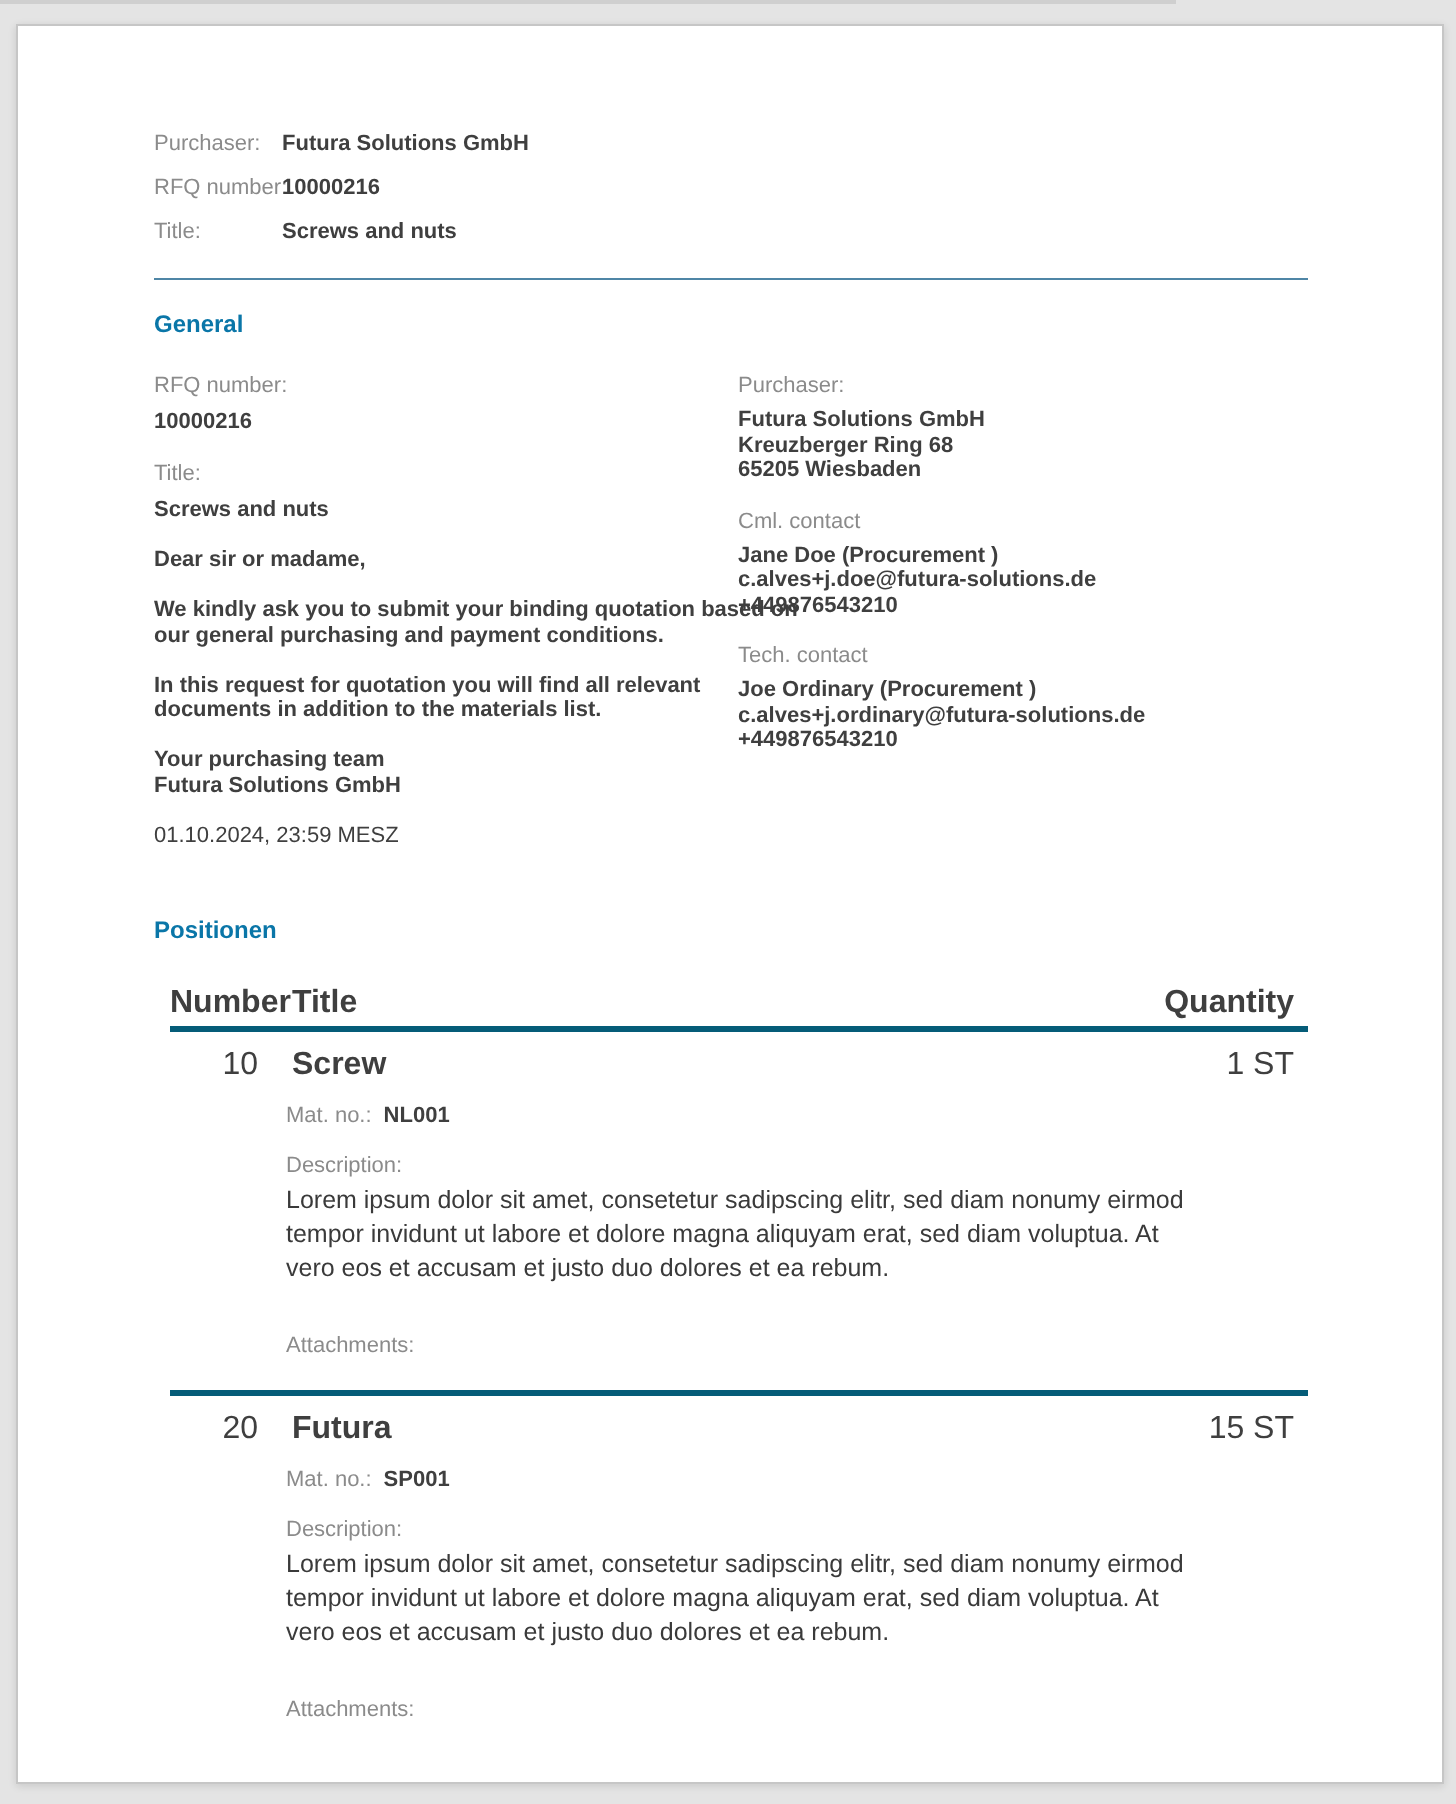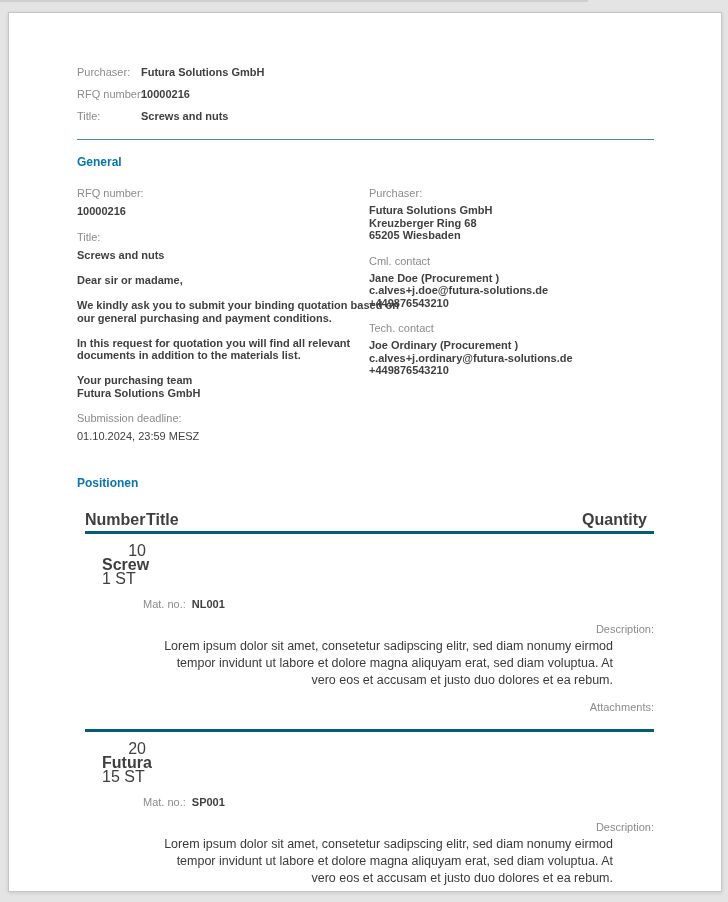--- a/index.html
+++ b/index.html
@@ -57,31 +57,31 @@
   .pos-heading { margin-top: 20px; }
   .pos-table { margin-left: 8px; margin-top: 22px; }
   .pt-row { display: flex; align-items: baseline; font-size: 16px; line-height: 14px; }
   .pt-num   { width: 44px; flex: none; text-align: right; white-space: nowrap; color: #3f3f3f; }
   .pt-title { flex: 1; margin-left: 17px; font-weight: bold; color: #3f3f3f; }
   .pt-qty   { flex: none; text-align: right; padding-right: 7px; white-space: nowrap; color: #3f3f3f; }
   .pt-header .pt-num, .pt-header .pt-qty { font-weight: bold; }
   .pt-header .pt-title { font-weight: bold; }
   .rule-thick { border: none; height: 3px; background: #055c78; margin-top: 4px; }
   .rule-item  { border: none; height: 3px; background: #055c78; margin-top: 15px; }
-  .item-main { margin-top: 10px; flex-direction: column; }
-  .item-sub { margin-left: 58px; text-align: right; }
+  .item-main { margin-top: 10px; }
+  .item-sub { margin-left: 58px; }
   .mat-row { display: flex; gap: 6px; margin-top: 11px; font-size: 11px; line-height: 14px; }
   .mat-lbl { color: #8b8b8b; }
   .mat-val { color: #3f3f3f; font-weight: bold; }
   .sub-label { color: #8b8b8b; font-size: 11px; line-height: 14px; margin-top: 11px; }
   .lorem {
     color: #3a3a3a; font-size: 12.5px; line-height: 17px;
     white-space: pre-line; margin-top: 2px; width: 470px;
   }
-  .att-label { margin-top: 11px; }
+  .att-label { margin-top: 23px; }
 </style>
 </head>
 <body>
 
 <div class="canvas">
   <div class="page">
 
     <div class="doc-summary">
       <div class="srow">
         <span class="slbl">Purchaser:</span>
@@ -116,21 +116,20 @@
 We kindly ask you to submit your binding quotation based on
 our general purchasing and payment conditions.
 
 In this request for quotation you will find all relevant
 documents in addition to the materials list.
 
 Your purchasing team
 Futura Solutions GmbH</div>
         </div>
         <div class="fld">
-          <div class="fld-label">Submission deadline:</div>
           <div class="fld-value plain">01.10.2024, 23:59 MESZ</div>
         </div>
       </div>
 
       <div class="col-right">
         <div class="fld">
           <div class="fld-label">Purchaser:</div>
           <div class="fld-multi">Futura Solutions GmbH
 Kreuzberger Ring 68
 65205 Wiesbaden</div>

